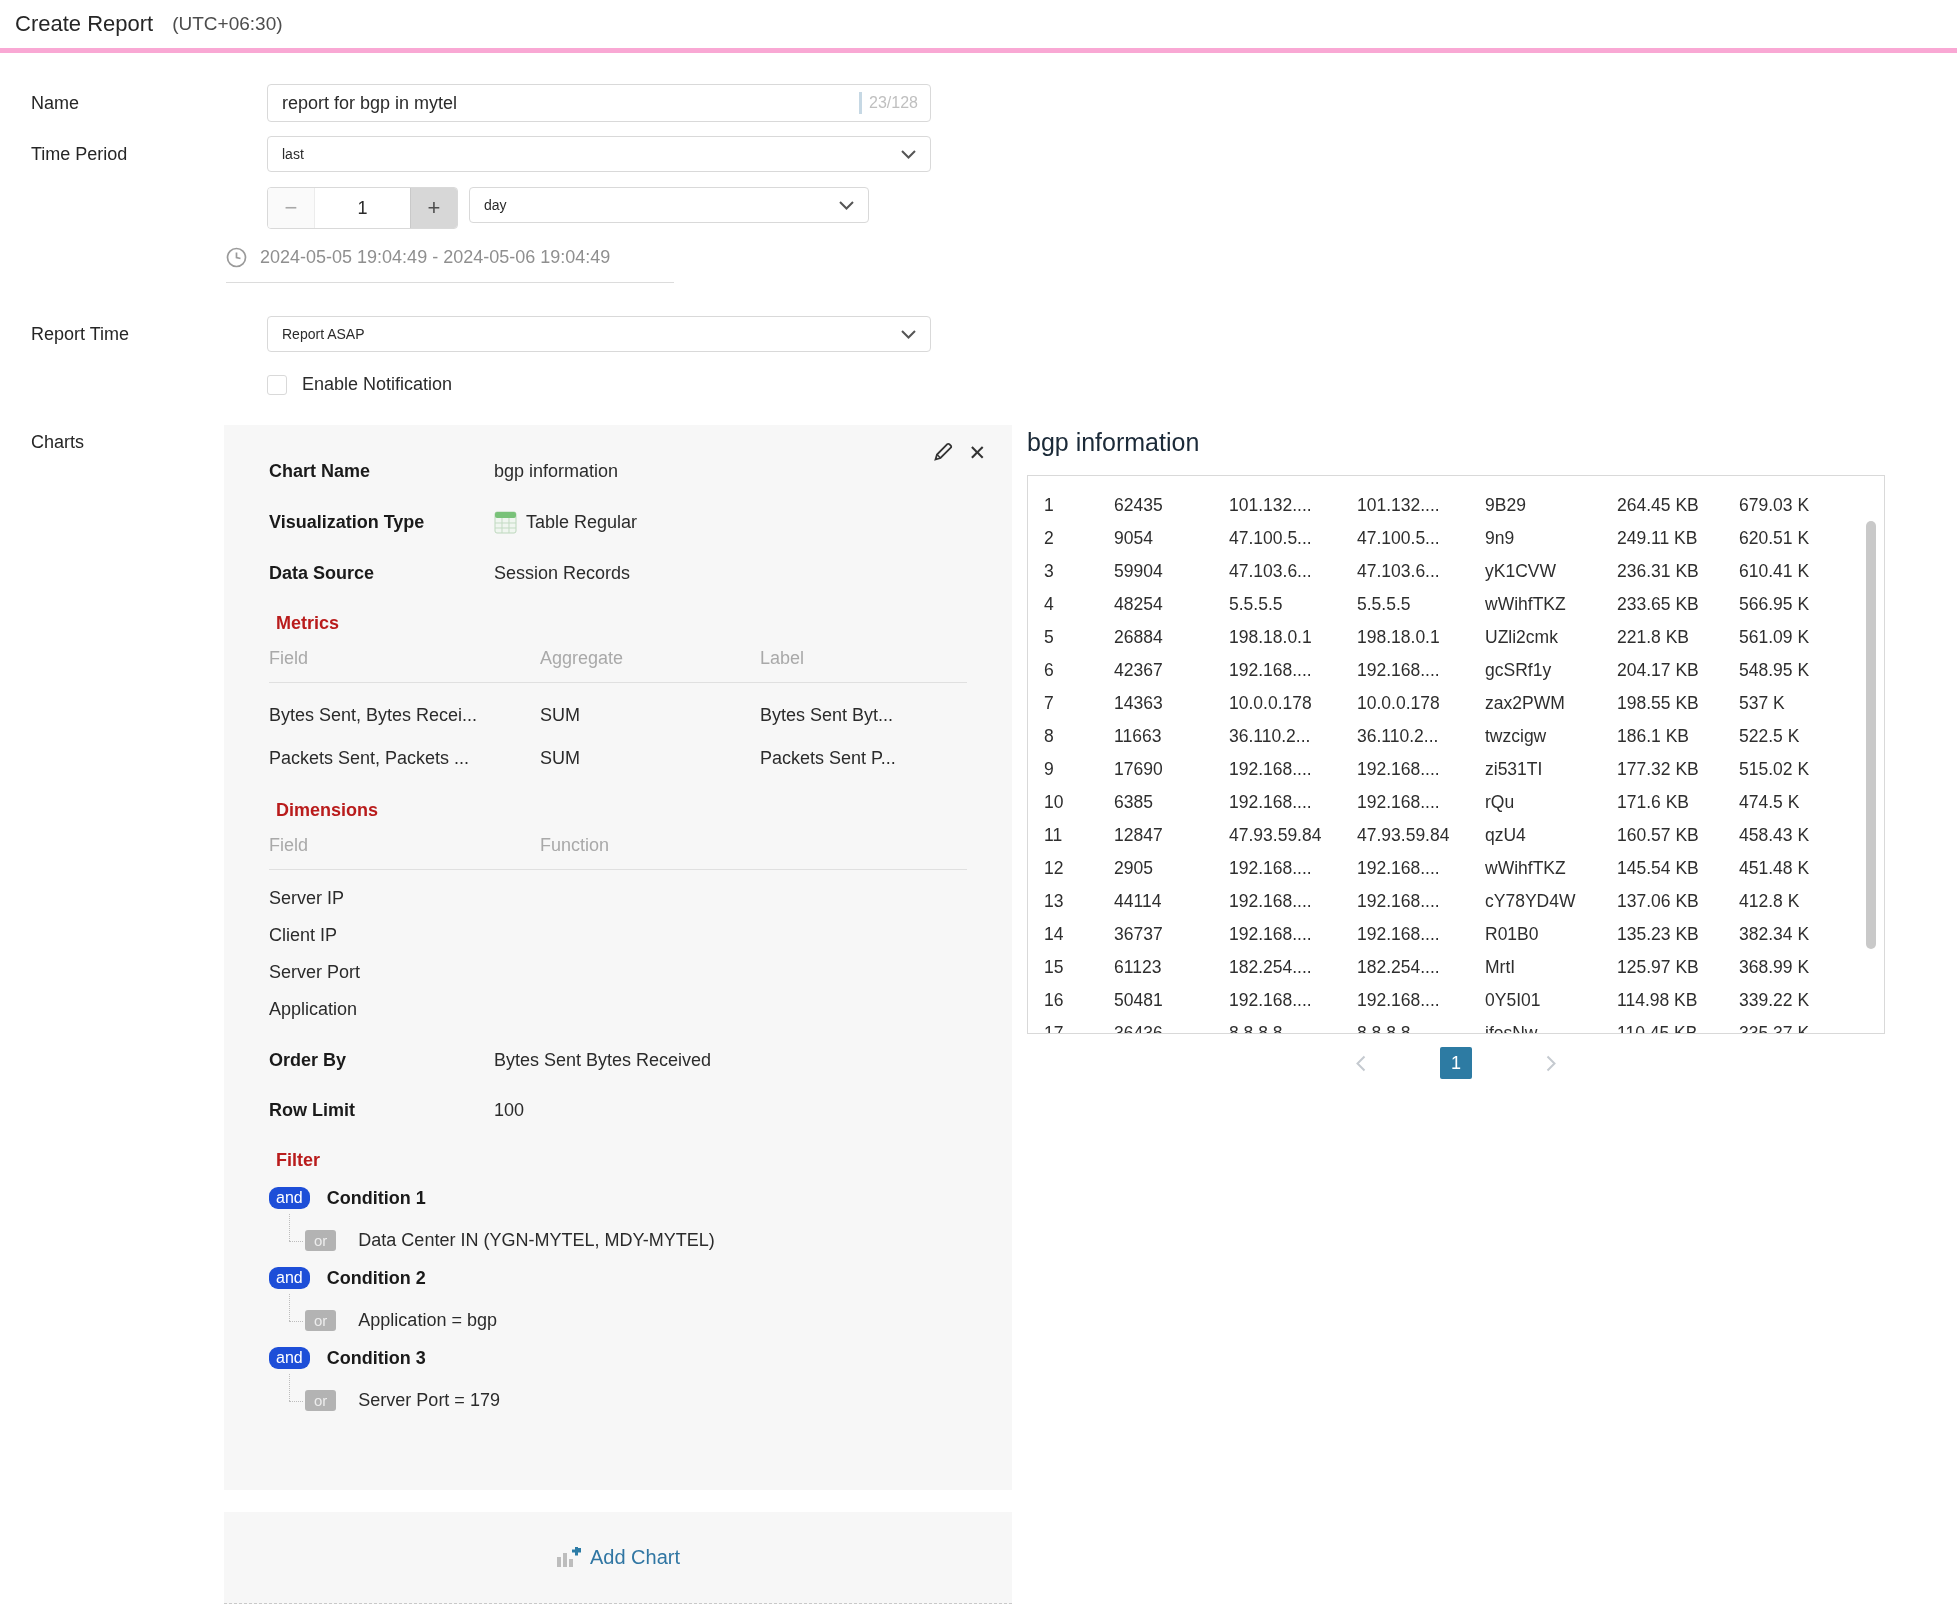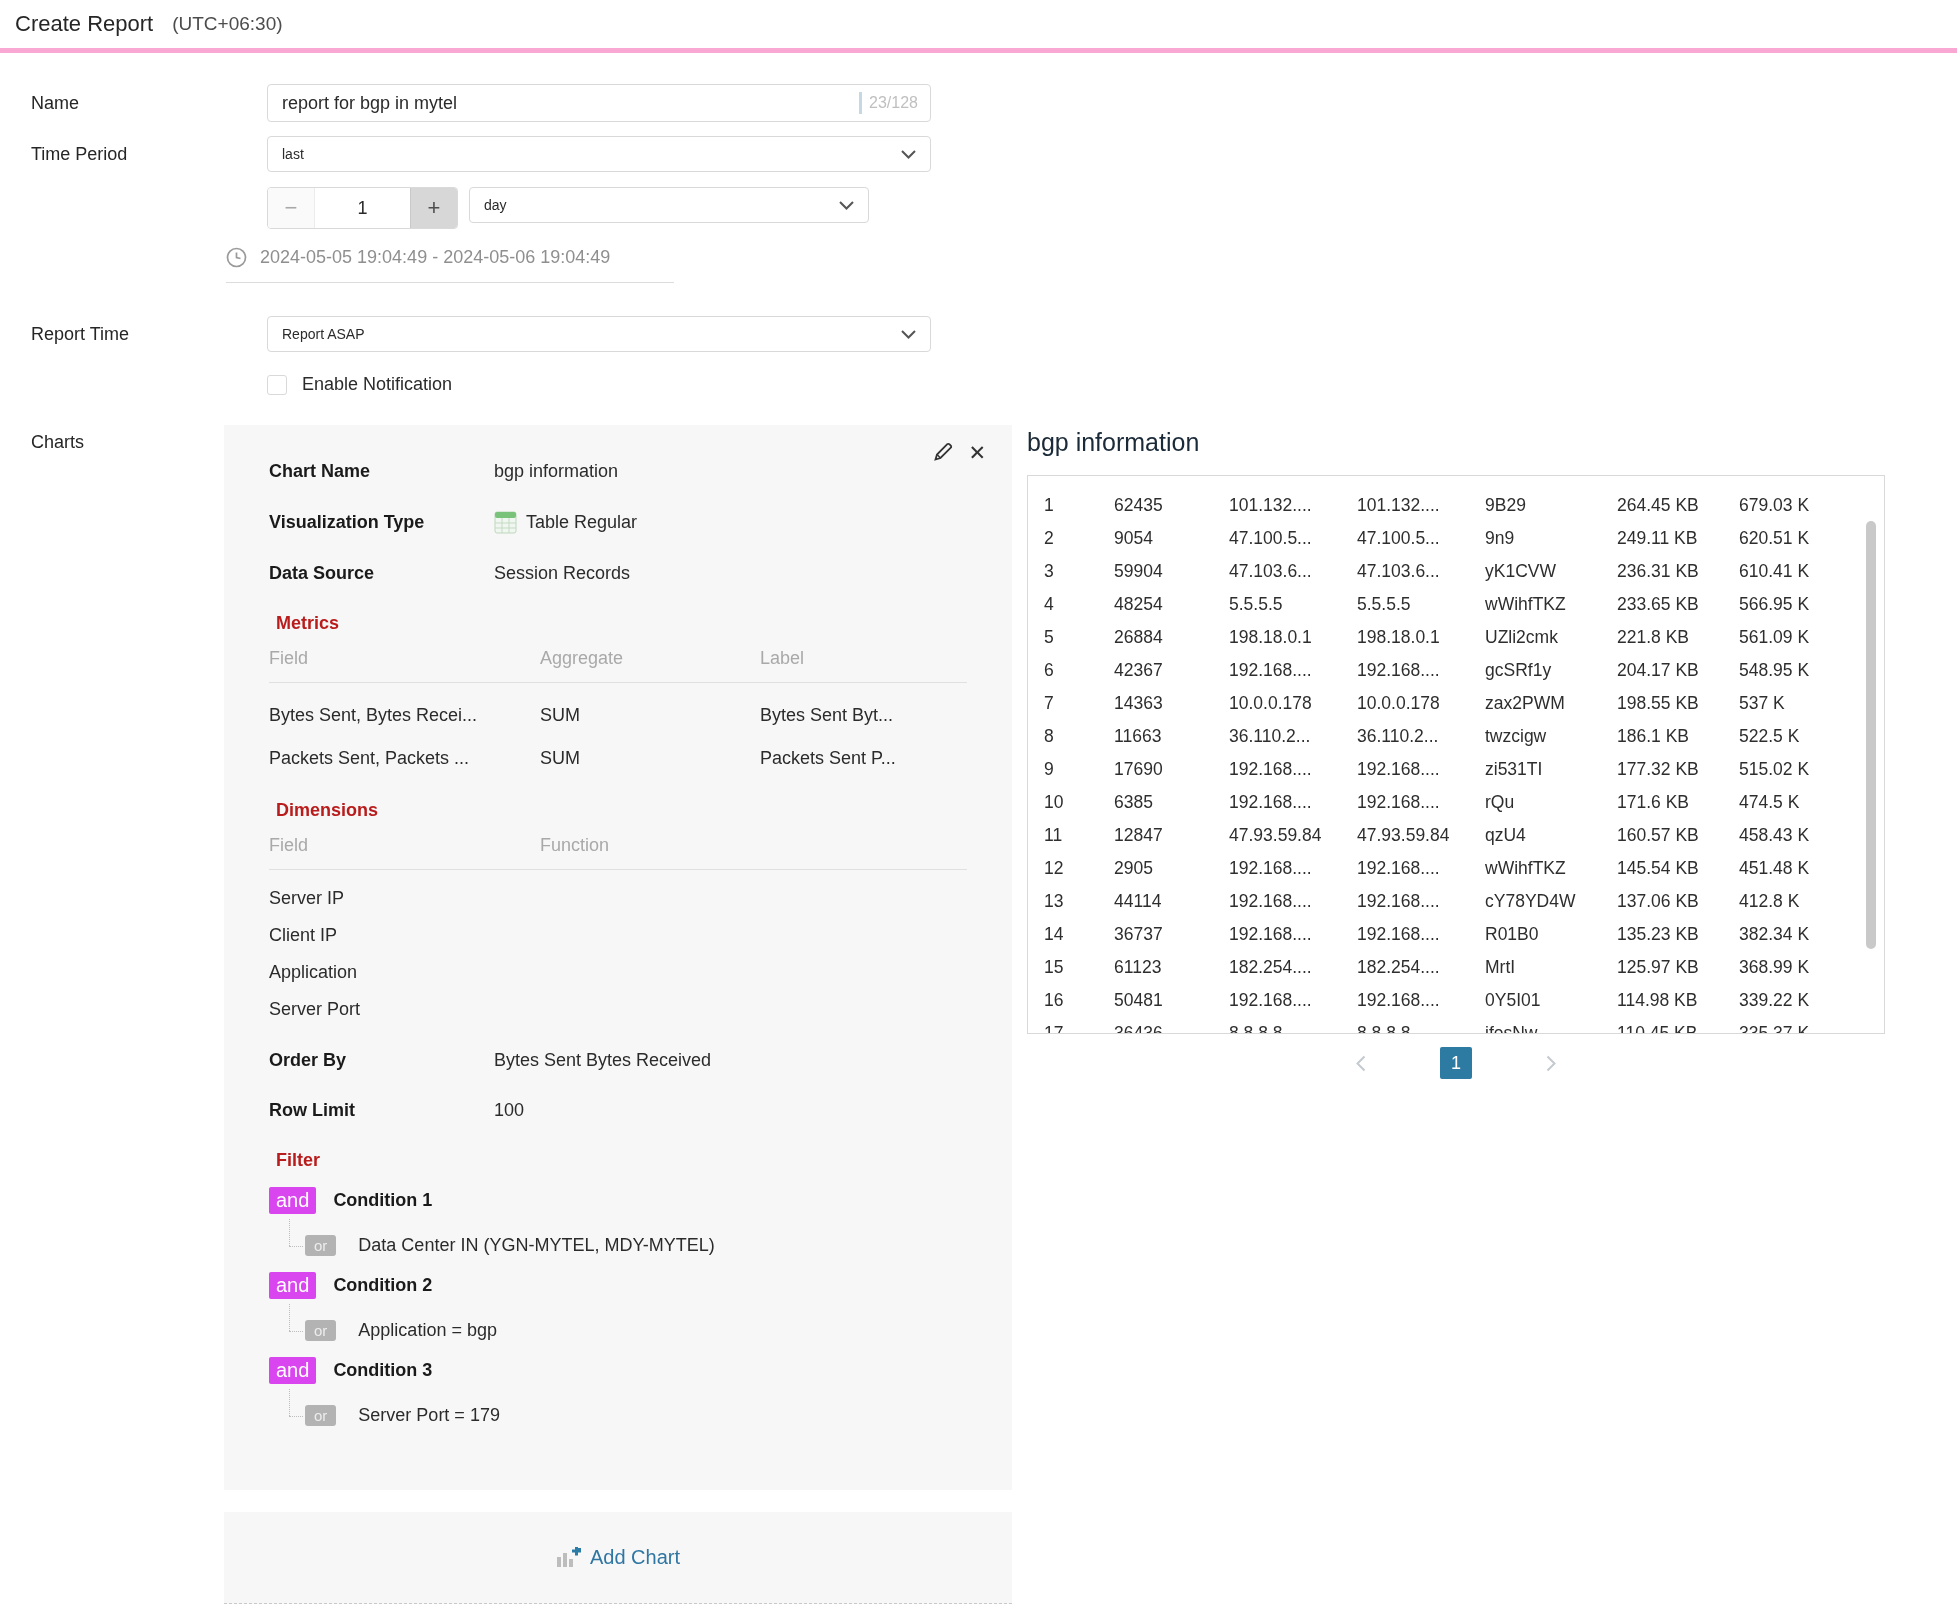--- a/index.html
+++ b/index.html
@@ -70,22 +70,22 @@
   .mrow { display: grid; font-size: 18px; padding: 14px 0 8px; }
   .mrow span { overflow: hidden; white-space: nowrap; }
   .drow { display: grid; font-size: 18px; padding: 8px 0; }
   #metrics-rows { padding-top: 8px; }
   #dims-rows { padding-top: 10px; }
   .gap { height: 22px; }
 
   
   .fgroup { margin-top: 16px; }
   .fhead { display: flex; align-items: center; gap: 17px; }
-  .badge-and { background: #d946ef; color: #fff; font-size: 20px; padding: 2px 7px;
-    border-radius: 2px; cursor: pointer; }
+  .badge-and { background: #1d4ed8; color: #fff; font-size: 16px; padding: 2px 7px;
+    border-radius: 9px; cursor: pointer; }
   .fname { font-weight: 700; font-size: 18px; color: #1a1a1a; }
   .fsub { position: relative; margin-left: 20px; padding-left: 16px; display: flex;
     align-items: center; margin-top: 21px; }
   .fsub::before { content: ''; position: absolute; left: 0; top: -16px;
     height: calc(50% + 16px); border-left: 1px dotted #bdbdbd; }
   .fsub::after { content: ''; position: absolute; left: 0; top: 50%; width: 14px;
     border-top: 1px dotted #bdbdbd; }
   .badge-or { background: #b3b3b3; color: #ededed; font-size: 15px; padding: 2px 9px;
     border-radius: 3px; cursor: pointer; }
   .fexpr { font-size: 18px; margin-left: 22px; color: #2b2b2b; }
@@ -276,26 +276,26 @@
           <span>Server IP</span>
           <span></span>
         </div>
 
         <div class="drow">
           <span>Client IP</span>
           <span></span>
         </div>
 
         <div class="drow">
+          <span>Server Port</span>
+          <span></span>
+        </div>
+
+        <div class="drow">
           <span>Application</span>
-          <span></span>
-        </div>
-
-        <div class="drow">
-          <span>Server Port</span>
           <span></span>
         </div>
       </div>
 
     <div class="gap"></div>
     <div class="crow">
       <span class="k">Order By</span>
       <span class="v">Bytes Sent Bytes Received</span>
     </div>
     <div class="crow">

